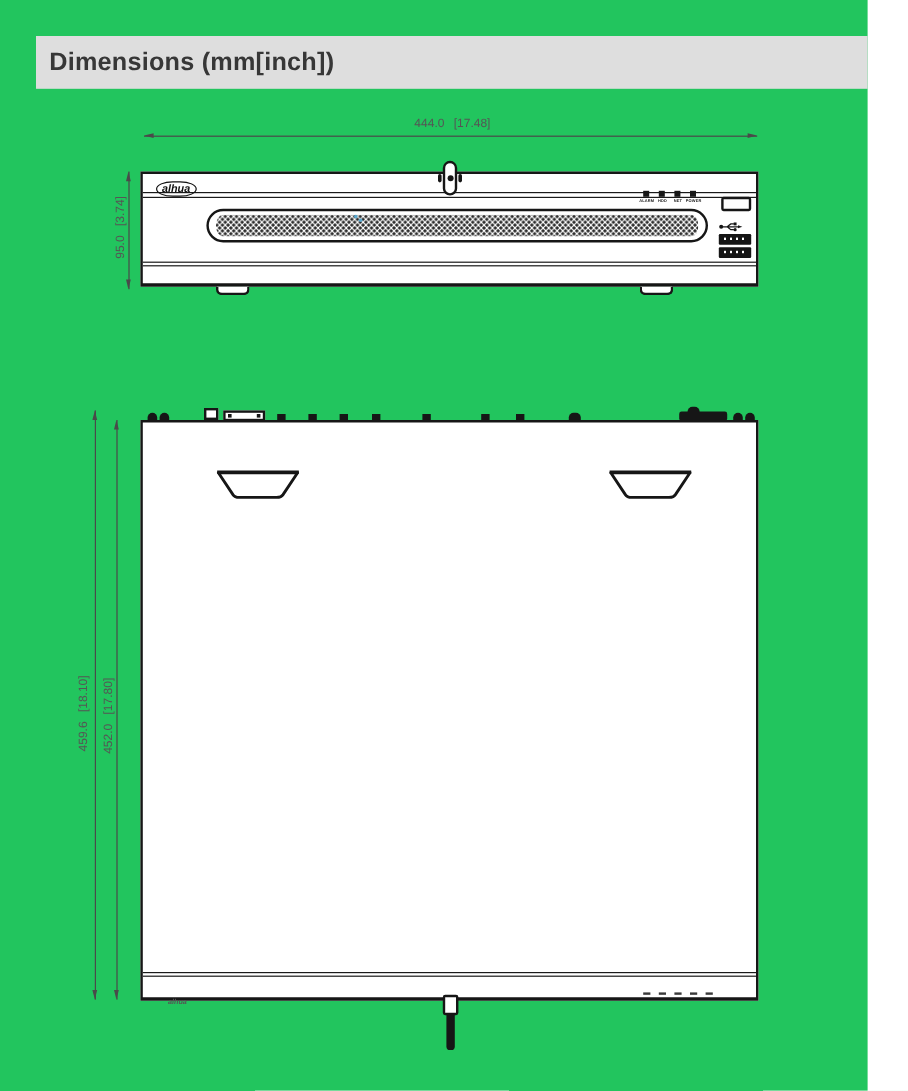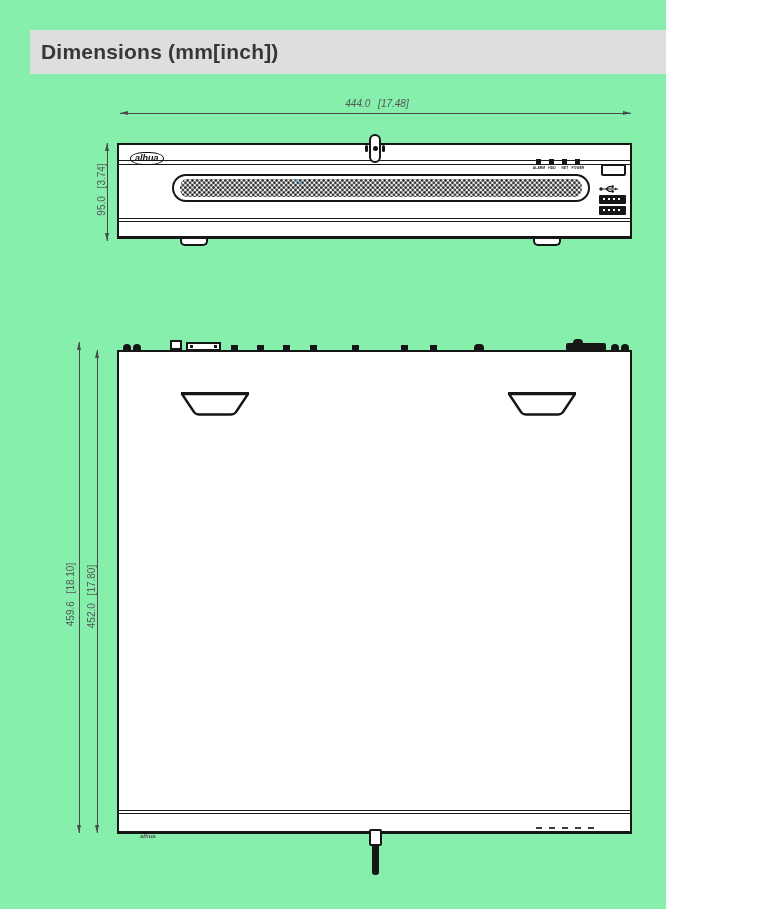--- a/index.html
+++ b/index.html
@@ -1,16 +1,16 @@
 <!DOCTYPE html>
 <html><head>
 <meta charset="utf-8">
 <style>
   html,body{margin:0;padding:0;background:#fff;}
-  #canvas{position:relative;width:666px;height:909px;background:#86efac;
+  #canvas{position:relative;width:723px;height:909px;background:#22c55e;
           font-family:"Liberation Sans",sans-serif;overflow:hidden;}
   .abs{position:absolute;box-sizing:border-box;}
   
   .hdr{left:30px;top:30px;width:697px;height:44px;background:#dedede;
        display:flex;align-items:center;padding-left:11px;}
   .hdr-title{font-size:21px;font-weight:bold;color:#373737;letter-spacing:0.2px;}
   
   .h{background:#1a1a1a;height:1.2px;}
   .dim-h{border-top:1px solid #4a4a4a;height:0;}
   .dim-v{border-left:1px solid #4a4a4a;width:0;}
@@ -77,21 +77,21 @@
     <span class="hdr-title">Dimensions (mm[inch])</span>
   </div>
 
   <div>
 
     <div class="abs extv" style="left:119.5px;top:104px;height:39px;"></div>
     <div class="abs extv" style="left:630.5px;top:104px;height:39px;"></div>
     <div class="abs dim-h" style="left:120px;top:113px;width:511px;"></div>
     <span class="arr l" style="left:120px;top:110.5px;"></span>
     <span class="arr r" style="left:623px;top:110.5px;"></span>
-    <div class="dim-label" style="left:307px;top:98px;width:140px;font-style:italic;">444.0 [17.48]</div>
+    <div class="dim-label" style="left:307px;top:98px;width:140px;">444.0 [17.48]</div>
 
     <div class="abs exth" style="left:100px;top:142px;width:17px;"></div>
     <div class="abs exth" style="left:100px;top:240px;width:17px;"></div>
     <div class="abs dim-v" style="left:107px;top:143px;height:98px;"></div>
     <span class="arr u" style="left:104.5px;top:143px;"></span>
     <span class="arr d" style="left:104.5px;top:233px;"></span>
     <div class="dim-label rot" style="left:66px;top:184px;width:70px;">95.0 [3.74]</div>
 
     <div class="abs front-body"></div>
     <div class="abs h" style="left:119px;top:160px;width:511px;"></div>

